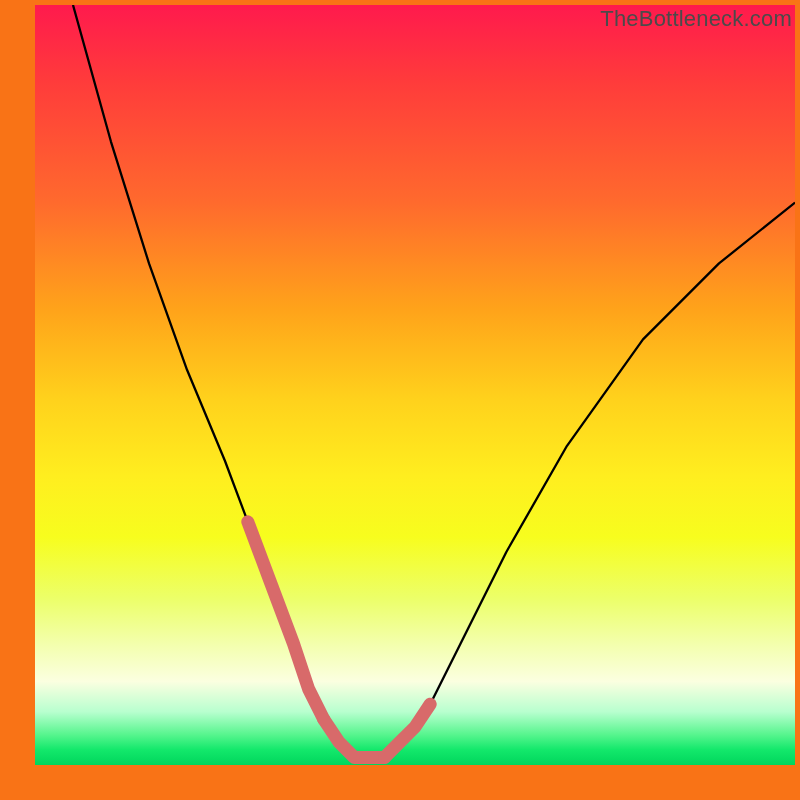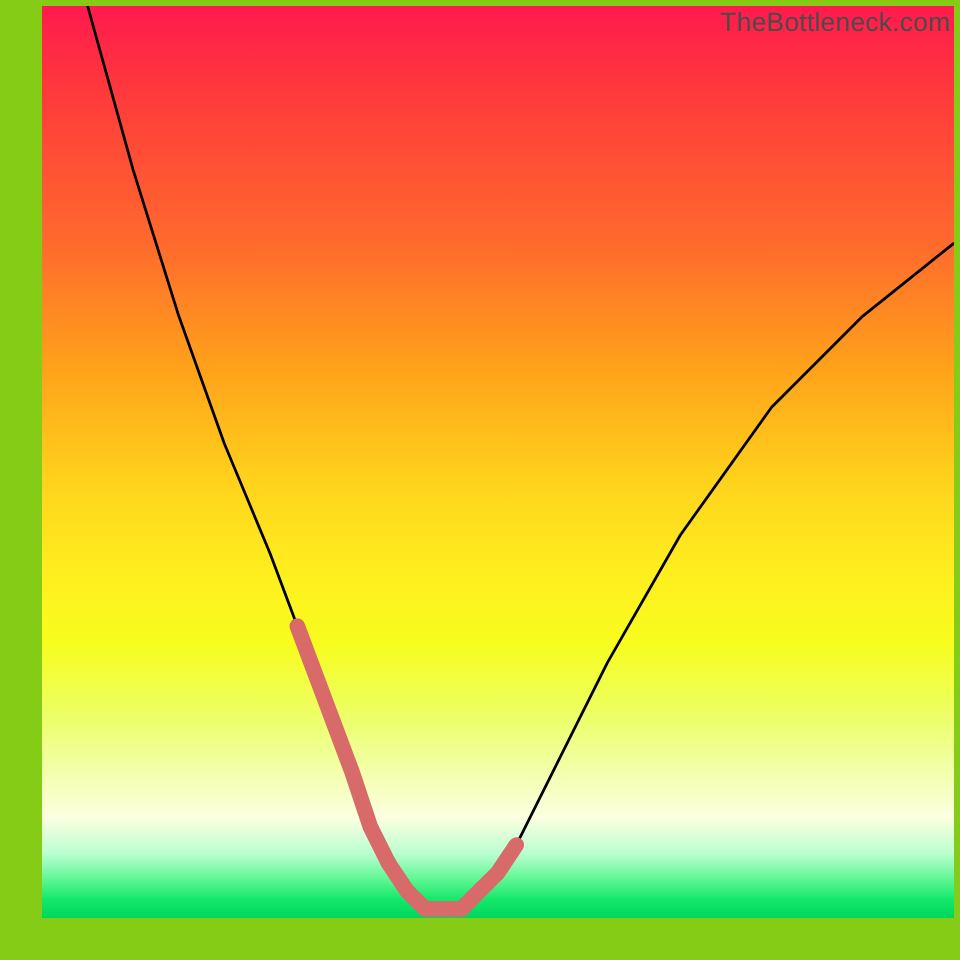--- a/index.html
+++ b/index.html
@@ -8,21 +8,21 @@
     width: 800px;
     height: 800px;
     overflow: hidden;
     background: #000;
     font-family: Arial, Helvetica, sans-serif;
   }
   .frame {
     position: relative;
     width: 800px;
     height: 800px;
-    background: #84cc16;
+    background: #f97316;
     text-decoration: underline;
   }
   .plot {
     position: absolute;
     left: 35px;
     top: 5px;
     width: 760px;
     height: 760px;
     background: linear-gradient(
       to bottom,

